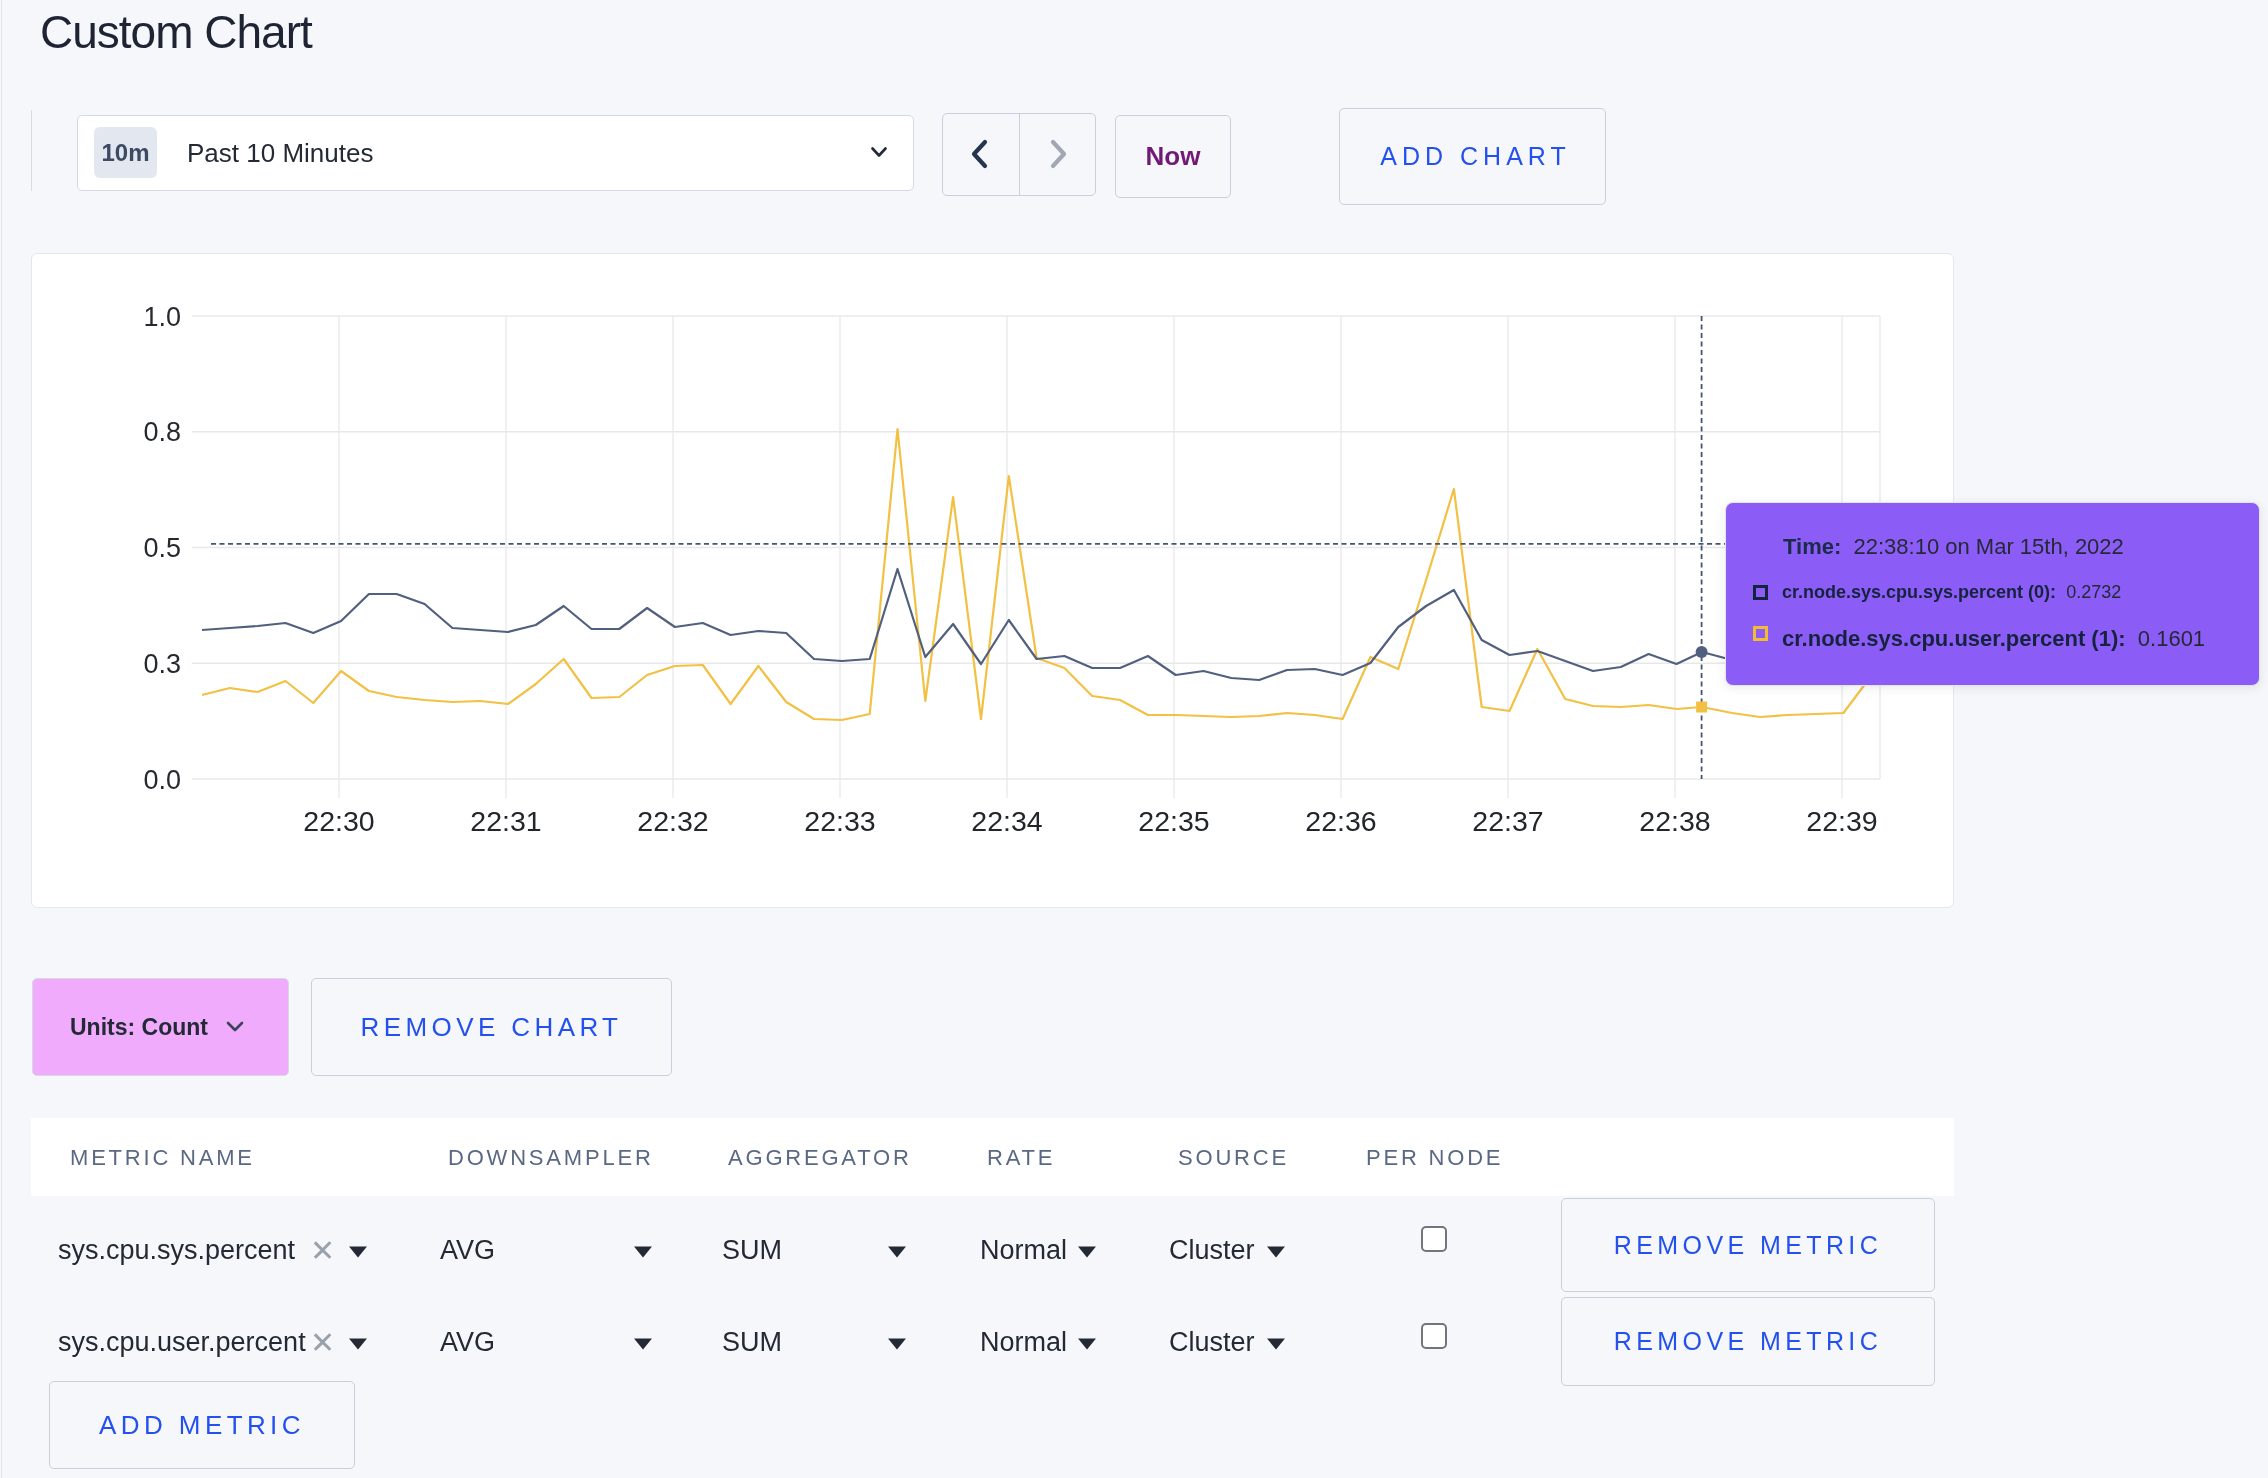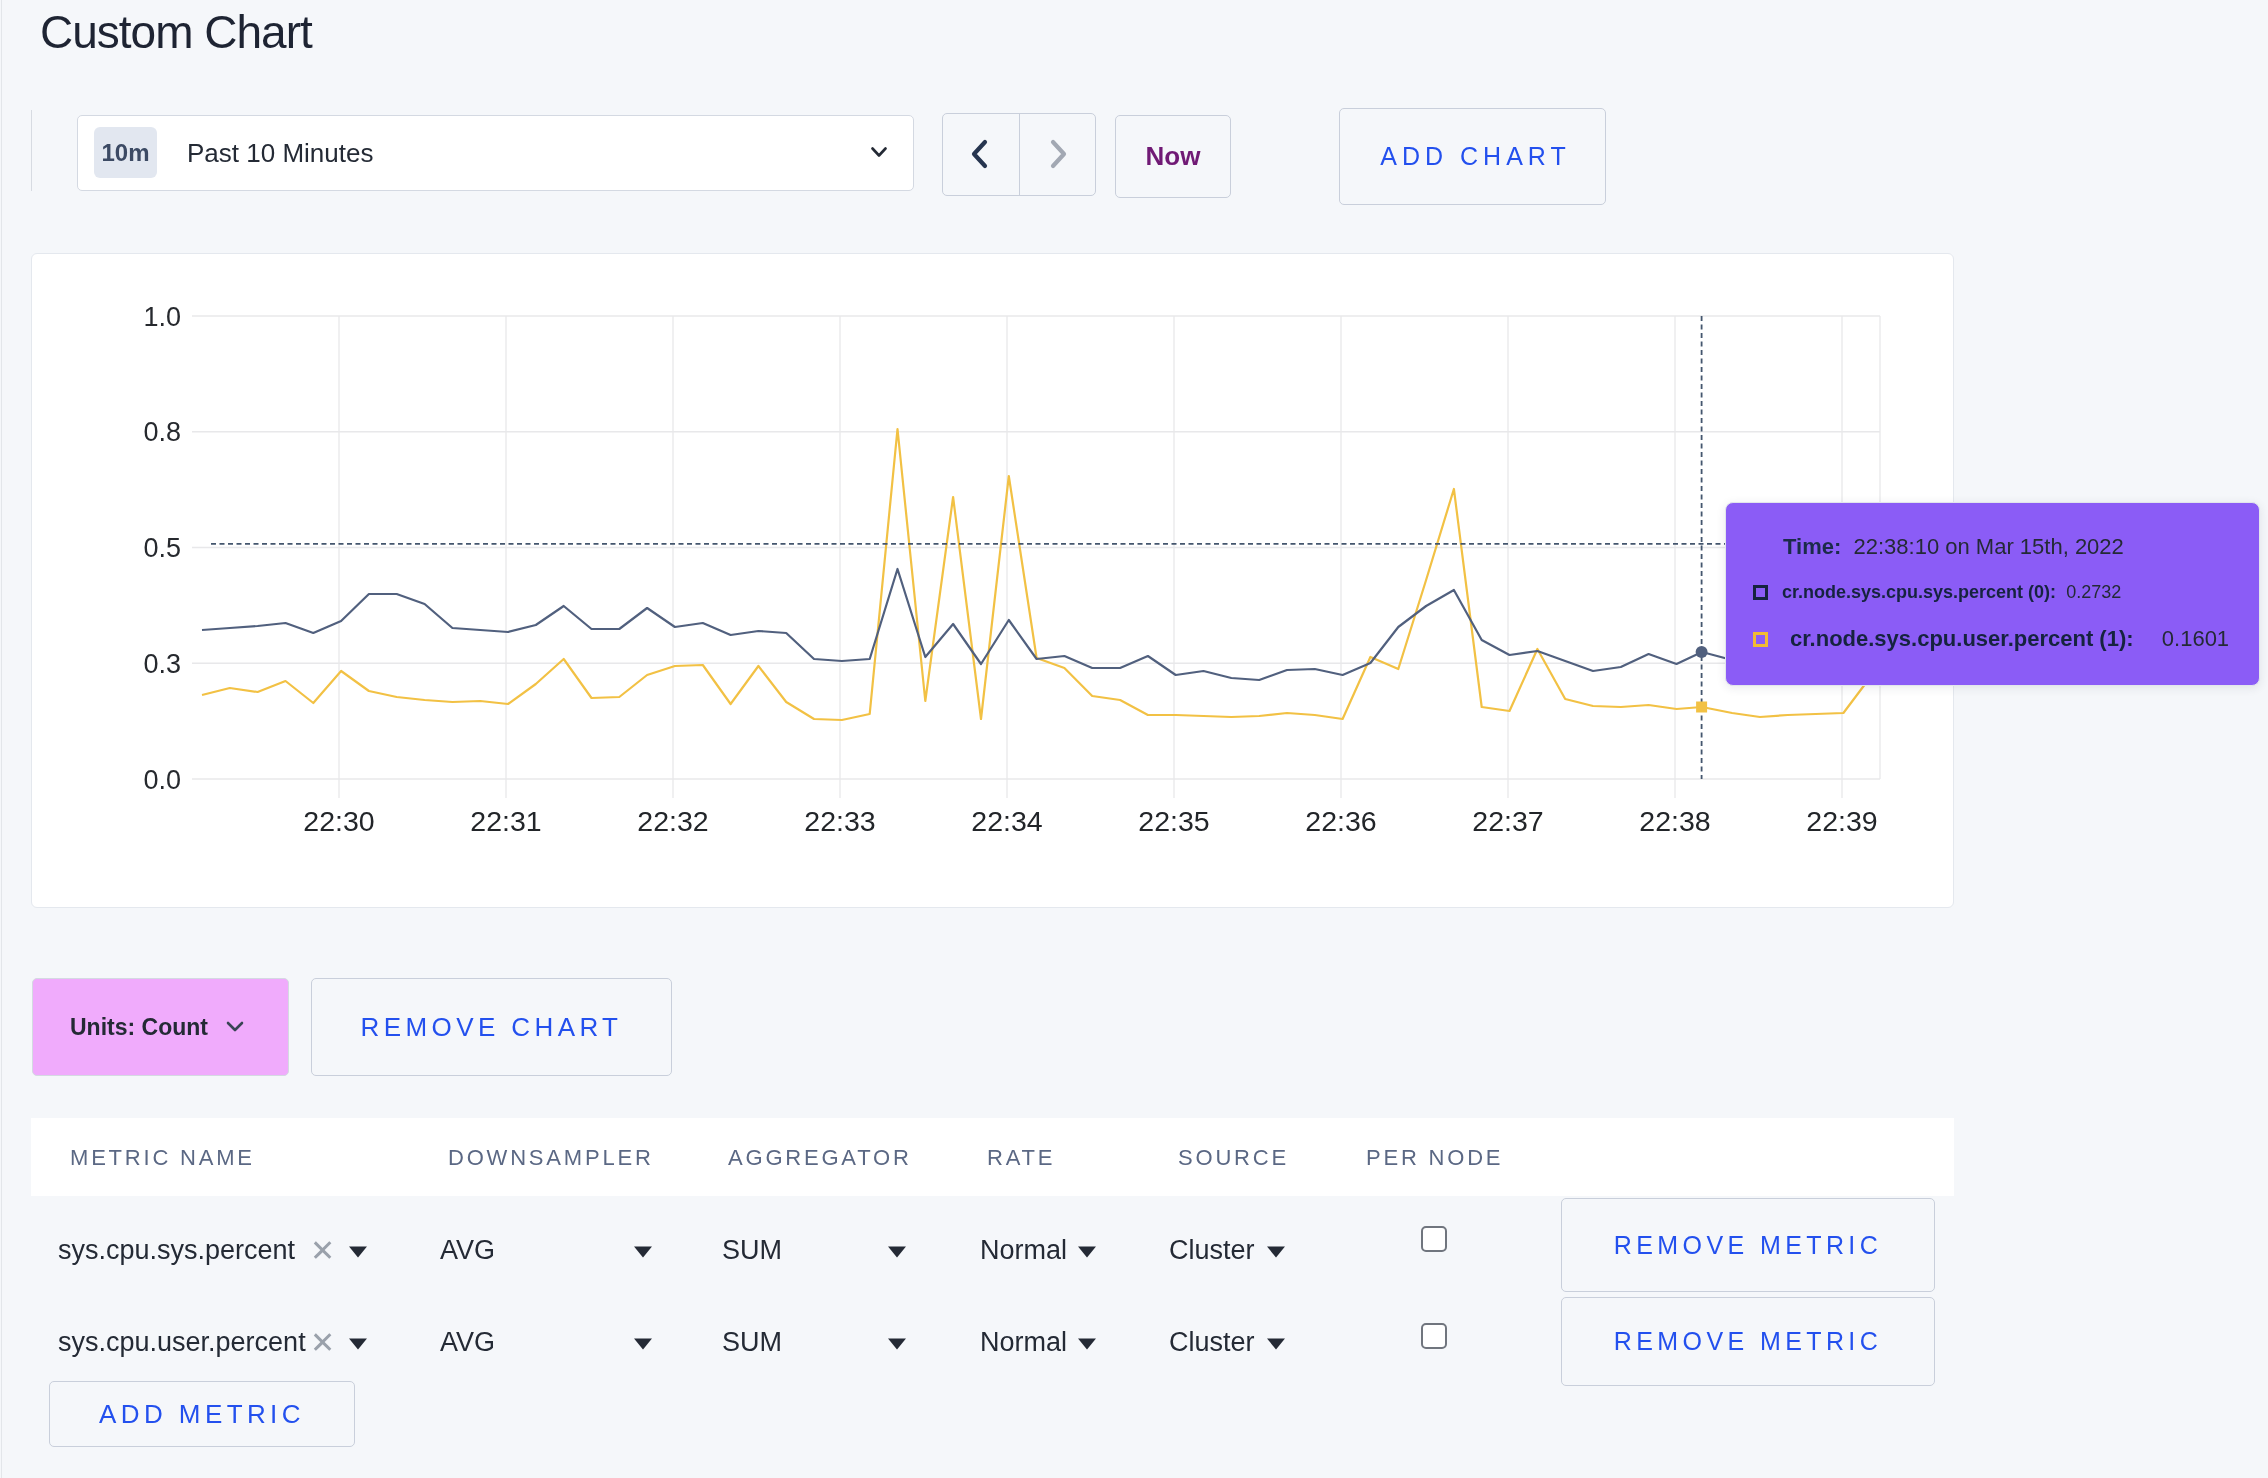--- a/index.html
+++ b/index.html
@@ -82,21 +82,21 @@
 <line x1="180" y1="290.79999999999995" x2="1849" y2="290.79999999999995"></line>
 <line x1="1670.6" y1="63" x2="1670.6" y2="526"></line>
 </g>
 <circle cx="1670.6" cy="399" r="6" fill="#51607e"></circle>
 <rect x="1665.1" y="448.5" width="11" height="11" fill="#f2c144"></rect>
 </svg>
 
   <div class="abs" style="left:1725px; top:502px; width:535px; height:184px; background:#8b5cf6; border:1px solid #e2e5ec; border-radius:8px; box-shadow:0 2px 10px rgba(40,50,70,0.10);">
     <div style="position:absolute; left:57px; top:31px; font-size:22px; color:#242a35;"><b style="color:#1b2b4a;">Time:</b>&nbsp;&nbsp;22:38:10 on Mar 15th, 2022</div>
     <div style="position:absolute; left:27px; top:79px; font-size:18px; color:#16233f; display:flex; align-items:center;"><span style="display:inline-block; width:15px; height:15px; border:3px solid #16233f; margin-right:14px;"></span><b>cr.node.sys.cpu.sys.percent (0):</b>&nbsp;&nbsp;<span style="color:#242a35;">0.2732</span></div>
-    <div style="position:absolute; left:27px; top:123px; font-size:22px; color:#16233f; display:flex; align-items:center;gap:8px;"><span style="display:inline-block; width:15px; height:15px; border:3px solid #f2bb32; margin-right:14px;"></span><b>cr.node.sys.cpu.user.percent (1):</b>&nbsp;&nbsp;<span style="color:#242a35;">0.1601</span></div>
+    <div style="position:absolute; left:27px; top:123px; font-size:22px; color:#16233f; display:flex; "><span style="display:inline-block; width:15px; height:15px; border:3px solid #f2bb32; margin-right:14px;"></span><b>cr.node.sys.cpu.user.percent (1):</b>&nbsp;&nbsp;<span style="color:#242a35;">0.1601</span></div>
   </div>
 
   <div class="abs" style="left:32px; top:978px; width:257px; height:98px; background:#f0abfc; border:1px solid #d4d9e2; border-radius:5px; display:flex; align-items:center;">
     <span style="margin-left:37px; font-size:23px; font-weight:700; color:#242a35;">Units: Count</span>
     <svg style="margin-left:16px;" width="22" height="14" viewBox="0 0 22 14">
       <path d="M4 3 L11 10 L18 3" fill="none" stroke="#394455" stroke-width="2.6" stroke-linecap="round" stroke-linejoin="round"></path>
     </svg>
   </div>
   <div class="btn blue" style="left:311px; top:978px; width:361px; height:98px; font-size:26px;">REMOVE CHART</div>
 
@@ -149,13 +149,13 @@
     <span class="tri"></span>
   </div>
   <div class="cell" style="left:1169px; top:1342px;">Cluster</div>
   <div class="cell" style="left:1267px; top:1344px;">
     <span class="tri"></span>
   </div>
   <div class="cb" style="left:1421px; top:1323px;"></div>
 
   <div class="btn blue" style="left:1561px; top:1198px; width:374px; height:94px; font-size:25px;">REMOVE METRIC</div>
   <div class="btn blue" style="left:1561px; top:1297px; width:374px; height:89px; font-size:25px;">REMOVE METRIC</div>
-  <div class="btn blue" style="left:49px; top:1381px; width:306px; height:66px; font-size:26px;">ADD METRIC</div>
+  <div class="btn blue" style="left:49px; top:1381px; width:306px; height:88px; font-size:26px;">ADD METRIC</div>
 
 </body></html>

